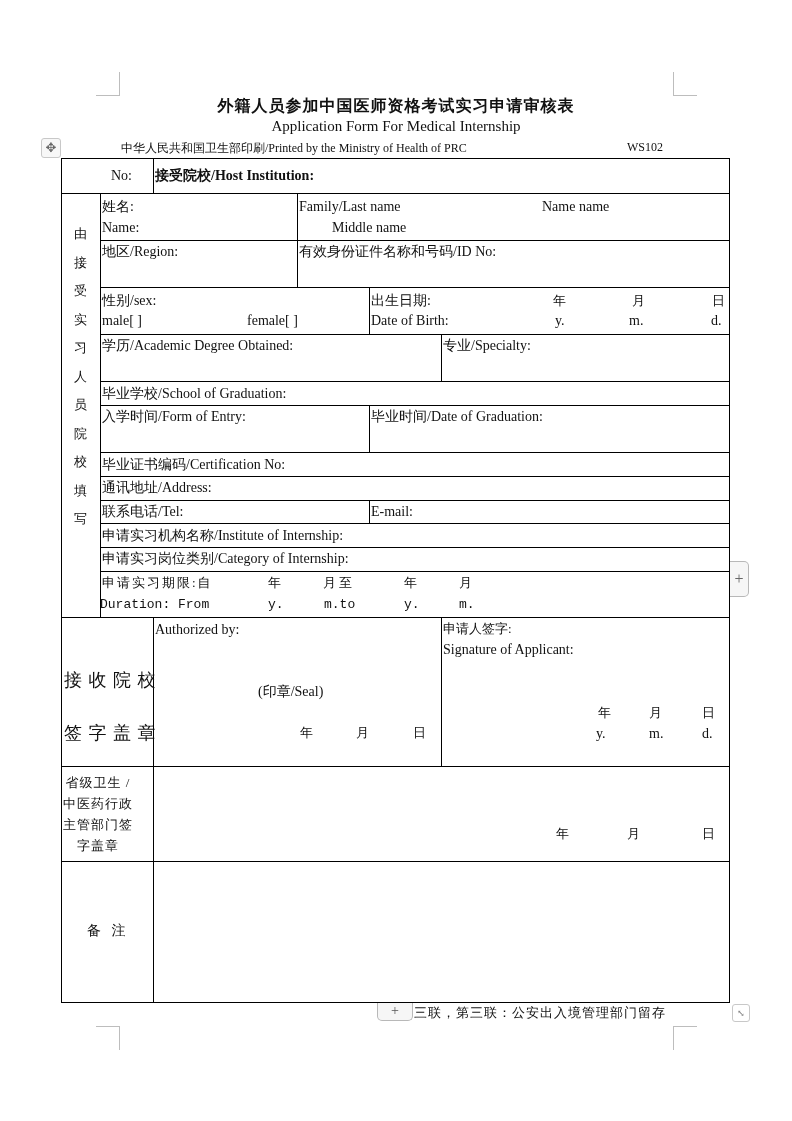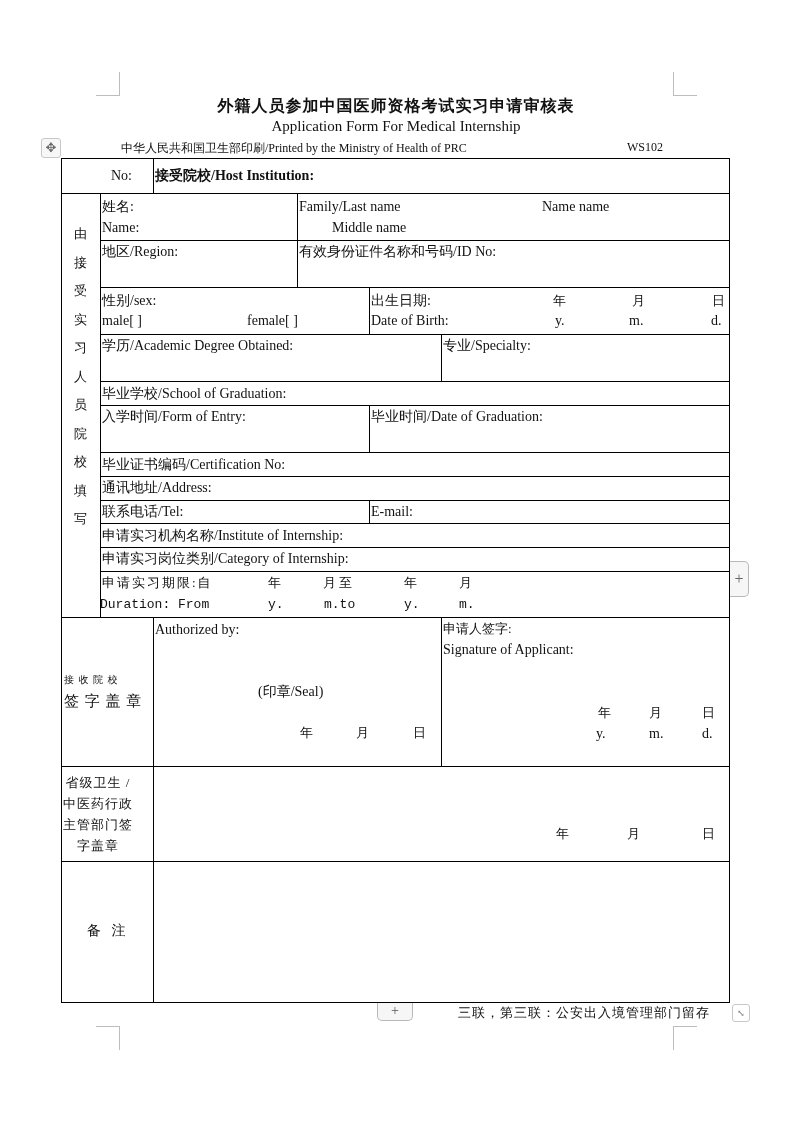--- a/index.html
+++ b/index.html
@@ -17,21 +17,21 @@
   .line-v { position:absolute; width:1px; background:#000; }
   .t { position:absolute; font-size:14px; white-space:nowrap; line-height:18px; }
   .mono { font-family:"Liberation Mono","DejaVu Sans Mono",monospace; font-size:13px; }
   .vert { position:absolute; left:61px; width:39px; text-align:center; font-size:13px; line-height:28.5px; }
   .side-btn { left:730px; top:561px; width:18px; height:34px; border:1px solid #b8b8b8; border-left:none;
               border-radius:0 5px 5px 0; background:#f6f6f6; color:#666; font-size:16px; line-height:34px; text-align:center; }
   .bottom-btn { left:377px; top:1003px; width:34px; height:17px; border:1px solid #b8b8b8; border-top:none;
                 border-radius:0 0 5px 5px; background:#f6f6f6; color:#555; font-size:14px; line-height:16px; text-align:center; }
   .resize-btn { left:732px; top:1004px; width:16px; height:16px; border:1px solid #c8c8c8; border-radius:3px;
                 background:#fff; color:#777; font-size:9px; line-height:16px; text-align:center; }
-  .footer-note { left:414px; top:1004px; font-size:13px; letter-spacing:1px;margin-left:44px; }
+  .footer-note { left:414px; top:1004px; font-size:13px; letter-spacing:1px; }
 </style>
 </head>
 <body>
 
 <div class="crop" style="left:96px;top:72px;width:23px;height:23px;border-right-width:1px;border-bottom-width:1px;"></div>
 <div class="crop" style="left:673px;top:72px;width:23px;height:23px;border-left-width:1px;border-bottom-width:1px;"></div>
 <div class="crop" style="left:96px;top:1026px;width:23px;height:23px;border-right-width:1px;border-top-width:1px;"></div>
 <div class="crop" style="left:673px;top:1026px;width:23px;height:23px;border-left-width:1px;border-top-width:1px;"></div>
 
 <div class="abs title-cn">外籍人员参加中国医师资格考试实习申请审核表</div>
@@ -131,22 +131,22 @@
 <div class="t" style="left:268px;top:574px;font-size:13px;">年</div>
 <div class="t" style="left:323px;top:574px;font-size:13px;letter-spacing:3px;">月至</div>
 <div class="t" style="left:404px;top:574px;font-size:13px;">年</div>
 <div class="t" style="left:459px;top:574px;font-size:13px;">月</div>
 <div class="t mono" style="left:100px;top:596px;">Duration: From</div>
 <div class="t mono" style="left:268px;top:596px;">y.</div>
 <div class="t mono" style="left:324px;top:596px;">m.to</div>
 <div class="t mono" style="left:404px;top:596px;">y.</div>
 <div class="t mono" style="left:459px;top:596px;">m.</div>
 
-<div class="t" style="left:64px;top:671px;font-size:10px;letter-spacing:1px;">接 收 院 校</div>
-<div class="t" style="left:64px;top:692px;font-size:15px;letter-spacing:1px;">签 字 盖 章</div>
+<div class="t" style="left:64px;top:671px;font-size:18px;letter-spacing:1px;">接 收 院 校</div>
+<div class="t" style="left:64px;top:724px;font-size:18px;letter-spacing:1px;">签 字 盖 章</div>
 <div class="t" style="left:155px;top:621px;">Authorized by:</div>
 <div class="t" style="left:258px;top:683px;">(印章/Seal)</div>
 <div class="t" style="left:300px;top:724px;font-size:13px;">年</div>
 <div class="t" style="left:356px;top:724px;font-size:13px;">月</div>
 <div class="t" style="left:413px;top:724px;font-size:13px;">日</div>
 
 <div class="t" style="left:443px;top:620px;font-size:13px;">申请人签字:</div>
 <div class="t" style="left:443px;top:641px;">Signature of Applicant:</div>
 <div class="t" style="left:598px;top:704px;font-size:13px;">年</div>
 <div class="t" style="left:649px;top:704px;font-size:13px;">月</div>

